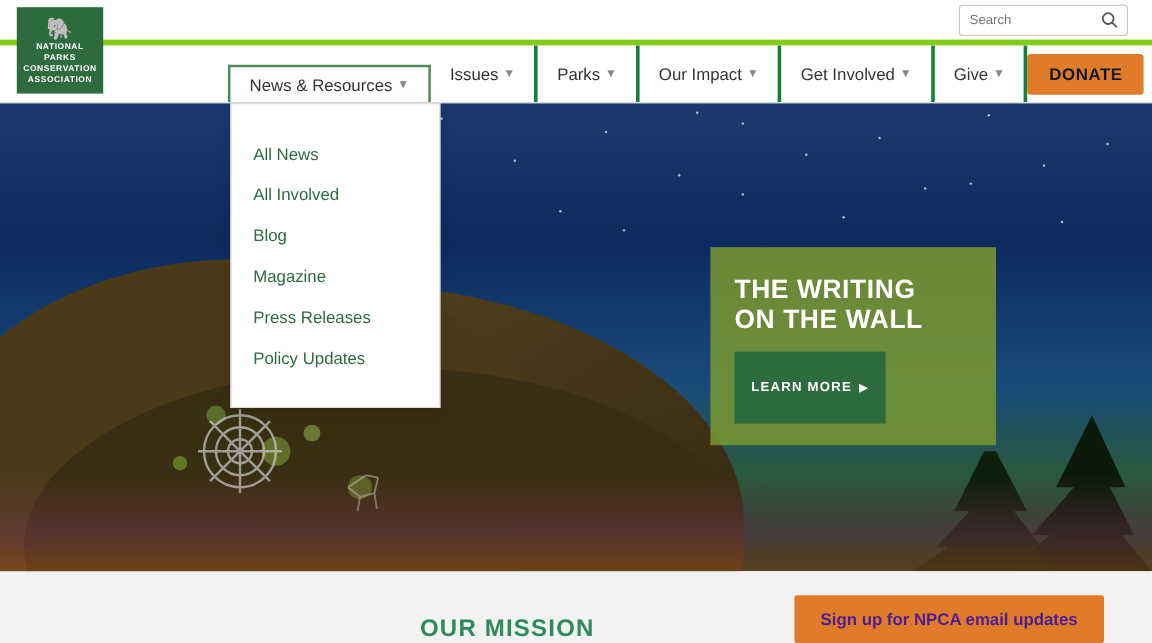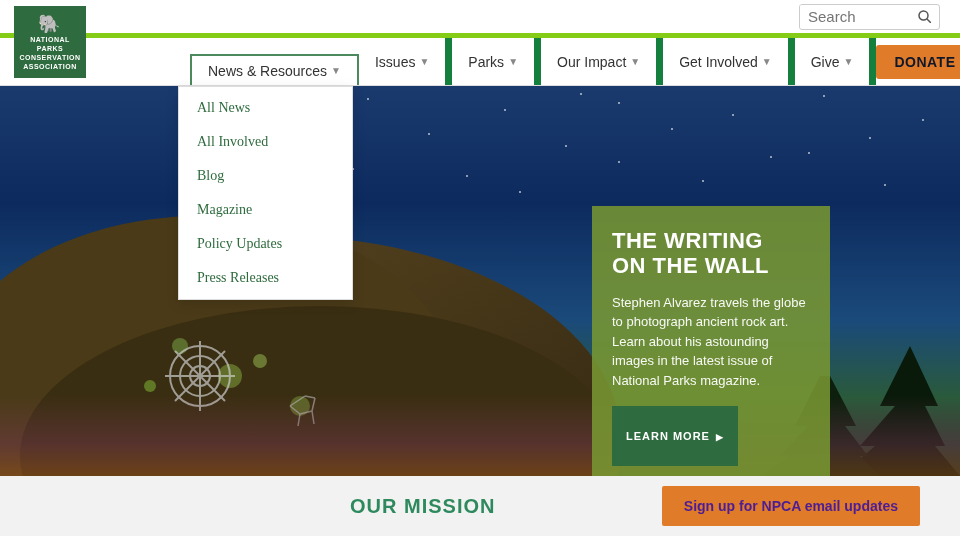--- a/index.html
+++ b/index.html
@@ -26,21 +26,21 @@
       align-items: center;
       border: 1px solid #ccc;
       border-radius: 3px;
       overflow: hidden;
       height: 26px;
     }
     .search-wrapper input {
       border: none;
       outline: none;
       padding: 3px 8px;
-      font-size: 15px;
+      font-size: 11px;
       width: 110px;
       color: #15803d;
     }
     .search-wrapper button {
       background: none;
       border: none;
       padding: 0 8px;
       cursor: pointer;
       display: flex;
       align-items: center;
@@ -87,21 +87,21 @@
     }
 
     .nav-item {
       display: flex;
       align-items: center;
       padding: 0 16px;
       font-size: 14px;
       cursor: pointer;
       color: #333;
       white-space: nowrap;
-      border-right: 7px solid #15803d;
+      border-right: 3px solid #15803d;
       position: relative;
     }
     .nav-item.active {
       border: 2px solid #4a8a5c;
       border-bottom: none;
       background: #fff;
       z-index: 5;
       color: #333;
       margin-top: 16px;
     }
@@ -123,28 +123,27 @@
       align-self: center;
       height: 34px;
       border-radius: 3px;
       margin: auto 14px auto auto;
     }
 
     
     .dropdown-menu {
       position: absolute;
       top: 86px;
-      left: 178px;
+      left: 192px;
       background: #fff;
       border: 1px solid #ddd;
       box-shadow: 0 4px 12px rgba(0,0,0,0.12);
       z-index: 100;
       min-width: 175px;
-      padding: 4px 0;
-      font-family: Liberation Serif, serif;
+      padding: 24px 0;
     }
     .dropdown-menu a {
       display: block;
       padding: 9px 18px;
       font-size: 14px;
       color: #2e6b3e;
       text-decoration: none;
       cursor: pointer;
     }
 
@@ -224,21 +223,21 @@
       content: '▶';
       margin-left: 6px;
       font-size: 9px;
     }
 
     
     .bottom-bar {
       background: #f2f2f2;
       height: 60px;
       display: flex;
-      align-items: center;
+      align-items: flex-end;
       justify-content: space-between;
       padding: 0 40px 0 350px;
     }
     .our-mission {
       font-size: 20px;
       font-weight: bold;
       color: #2e8a5e;
       letter-spacing: 1px;
     }
     .email-signup-btn {
@@ -302,22 +301,22 @@
     <span class="chevron">▼</span>
   </div>
   <div class="nav-item donate-btn">DONATE</div>
 </div>
 
 <div class="dropdown-menu">
   <a>All News</a>
   <a>All Involved</a>
   <a>Blog</a>
   <a>Magazine</a>
+  <a>Press Releases</a>
   <a>Policy Updates</a>
-  <a>Press Releases</a>
 </div>
 
 <div class="hero">
   <div class="hero-bg"></div>
 
   <div class="stars">
     <div class="star" style="top:8%;left:5%"></div>
     <div class="star" style="top:15%;left:12%"></div>
     <div class="star" style="top:5%;left:22%"></div>
     <div class="star" style="top:20%;left:30%"></div>
@@ -392,21 +391,20 @@
     <polygon points="60,30 35,80 48,80 20,110 30,110 0,130 120,130 100,110 108,110 85,80 96,80 70,30" fill="#0d1f0d"></polygon>
   </svg>
 
   <div style="position:absolute;bottom:0;left:0;right:0;height:80px;background:linear-gradient(to top, #c86420 0%, #8a3a60 40%, transparent 100%);opacity:0.35;"></div>
 
   <div class="info-card">
     <h2>
       <span>THE WRITING</span><br>
       <span>ON THE WALL</span>
     </h2>
-    <p>Stephen Alvarez travels the globe to photograph ancient rock art. Learn about his astounding images in the latest issue of National Parks magazine.</p>
     <button class="learn-more-btn">LEARN MORE</button>
   </div>
 </div>
 
 <div class="bottom-bar">
   <div class="our-mission">OUR MISSION</div>
   <button class="email-signup-btn">Sign up for NPCA email updates</button>
 </div>
 
 </body></html>

